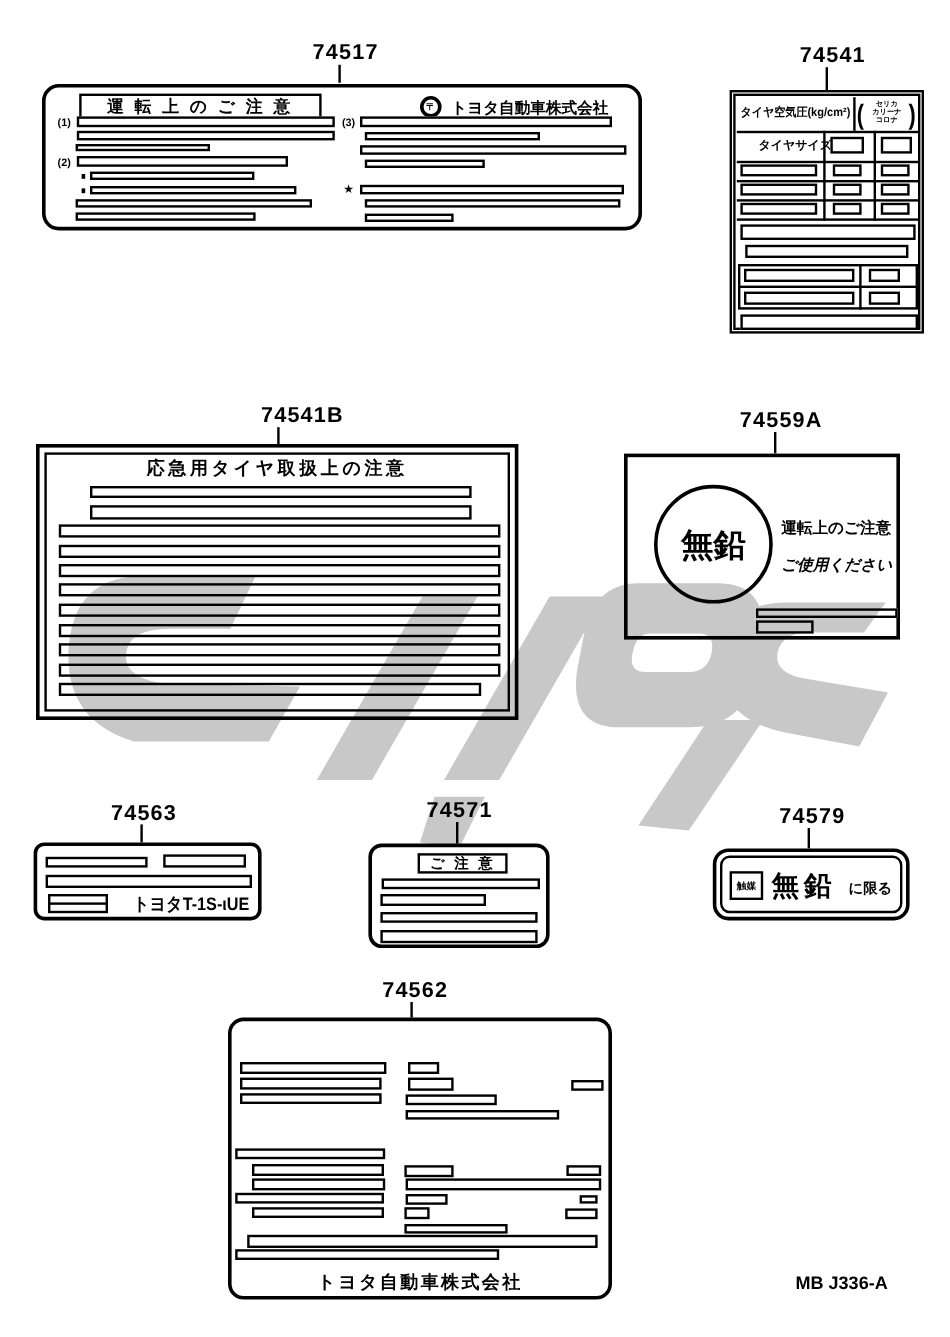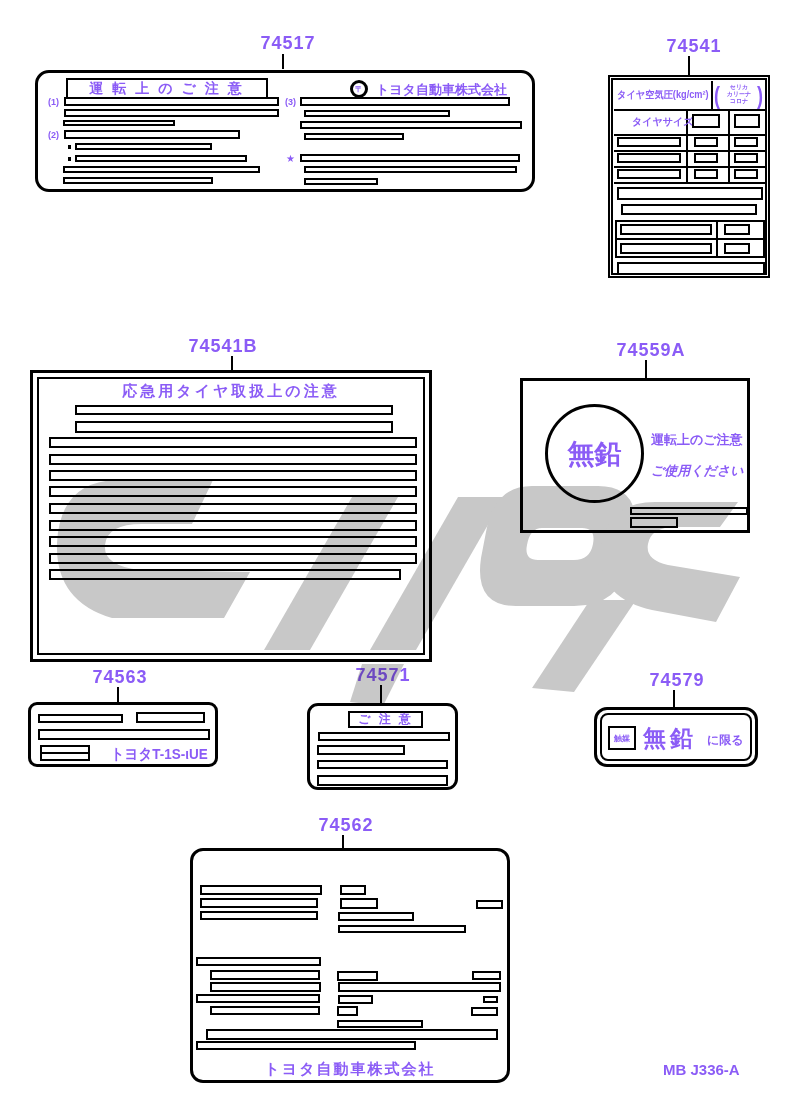--- a/index.html
+++ b/index.html
@@ -1,18 +1,18 @@
 <!DOCTYPE html>
 <html><head>
 <meta charset="utf-8">
 <style>
   html,body{margin:0;padding:0;background:#fff;}
   .stage{
     position:relative;width:792px;height:1114px;background:#fff;overflow:hidden;
-    font-family:"Liberation Sans","DejaVu Sans",sans-serif;color:#8b5cf6;
+    font-family:"Liberation Sans","DejaVu Sans",sans-serif;color:#000000;
   }
   .pn{position:absolute;transform:translateX(-50%);font-size:18px;font-weight:bold;letter-spacing:1px;white-space:nowrap;}
   .leader{position:absolute;width:2px;background:#000;}
   .label{position:absolute;background:#fff;border:3px solid #000;box-sizing:border-box;}
   .inner{position:absolute;border:2px solid #000;pointer-events:none;box-sizing:border-box;}
   .bar{position:absolute;border:2px solid #000;background:#fff;box-sizing:border-box;}
   .gl{position:absolute;background:#000;}
   .hbox{position:absolute;border:2px solid #000;box-sizing:border-box;display:flex;align-items:center;justify-content:center;font-weight:bold;background:#fff;}
   .txt{position:absolute;font-weight:bold;white-space:nowrap;line-height:1;}
   .marker{position:absolute;font-size:9px;font-weight:bold;line-height:1;}
@@ -24,21 +24,21 @@
 <body>
 
 <div class="stage">
 
   <div class="pn" style="left:288px;top:33px;">74517</div>
   <div class="leader" style="left:282px;top:54px;height:15px;"></div>
 
   <div class="pn" style="left:694px;top:36px;">74541</div>
   <div class="leader" style="left:688px;top:56px;height:19px;"></div>
 
-  <div class="pn" style="left:223px;top:336px;">74541B</div>
+  <div class="pn" style="left:252px;top:336px;">74541B</div>
   <div class="leader" style="left:231px;top:356px;height:14px;"></div>
 
   <div class="pn" style="left:651px;top:340px;">74559A</div>
   <div class="leader" style="left:645px;top:360px;height:18px;"></div>
 
   <div class="pn" style="left:120px;top:667px;text-align:center;">74563</div>
   <div class="leader" style="left:117px;top:687px;height:15px;"></div>
 
   <div class="pn" style="left:383px;top:665px;">74571</div>
   <div class="leader" style="left:380px;top:685px;height:18px;"></div>
@@ -121,21 +121,21 @@
     <div class="inner" style="left:5px;top:143px;width:150px;height:38px;"></div>
     <div class="gl" style="left:106px;top:143px;width:2px;height:38px;"></div>
     <div class="gl" style="left:5px;top:161px;width:150px;height:2px;"></div>
     <div class="bar" style="left:10px;top:147px;width:92px;height:11px;"></div>
     <div class="bar" style="left:114px;top:147px;width:26px;height:11px;"></div>
     <div class="bar" style="left:10px;top:166px;width:92px;height:11px;"></div>
     <div class="bar" style="left:114px;top:166px;width:26px;height:11px;"></div>
     <div class="bar" style="left:7px;top:185px;width:148px;height:13px;"></div>
   </div>
 
-  <div class="label" style="left:30px;top:370px;width:402px;height:292px;">
+  <div class="label" style="left:30px;top:370px;width:402px;height:230px;">
     <div class="inner" style="left:4px;top:4px;right:4px;bottom:4px;"></div>
     <div class="txt" style="left:0;top:10px;width:396px;text-align:center;font-size:15px;letter-spacing:3px;">応急用タイヤ取扱上の注意</div>
     <div class="bar" style="left:42px;top:32px;width:318px;height:10px;"></div>
     <div class="bar" style="left:42px;top:48px;width:318px;height:12px;"></div>
     <div class="bar" style="left:16px;top:64px;width:368px;height:11px;"></div>
     <div class="bar" style="left:16px;top:81px;width:368px;height:11px;"></div>
     <div class="bar" style="left:16px;top:97px;width:368px;height:11px;"></div>
     <div class="bar" style="left:16px;top:113px;width:368px;height:11px;"></div>
     <div class="bar" style="left:16px;top:130px;width:368px;height:11px;"></div>
     <div class="bar" style="left:16px;top:147px;width:368px;height:11px;"></div>

